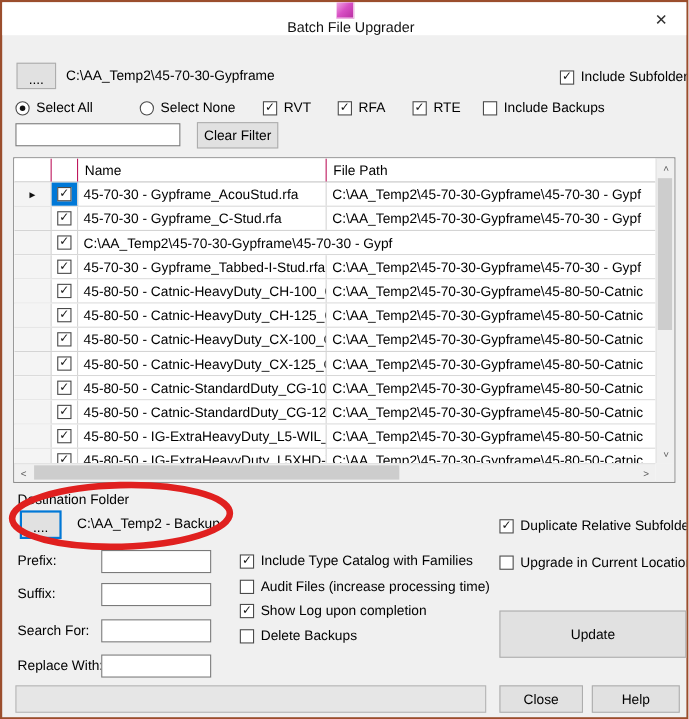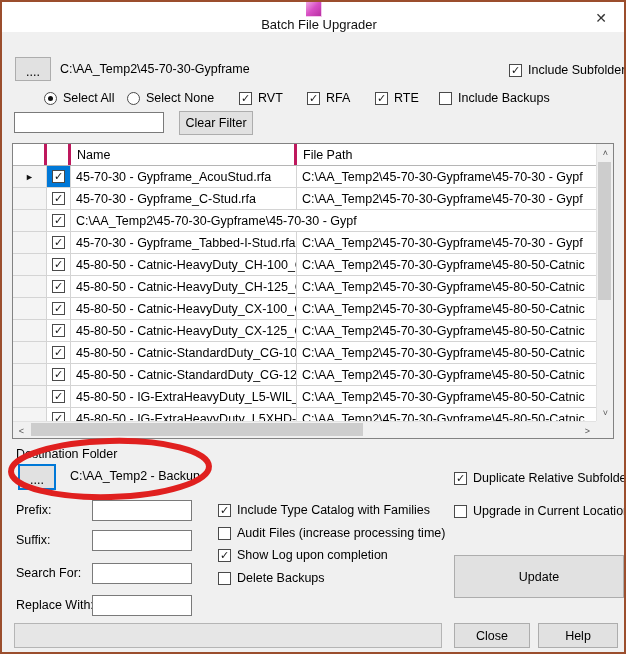--- a/index.html
+++ b/index.html
@@ -19,21 +19,21 @@
   .label{position:absolute;white-space:nowrap;}
   .cbrow{position:absolute;display:flex;align-items:center;gap:6px;white-space:nowrap;}
   .cb{width:13px;height:13px;border:1px solid #4a4a4a;background:#fff;display:inline-flex;align-items:center;justify-content:center;font-size:11px;line-height:11px;color:#151515;flex:0 0 13px;font-weight:bold;}
   .radio{width:13px;height:13px;border:1px solid #4a4a4a;border-radius:50%;background:#fff;display:inline-flex;align-items:center;justify-content:center;flex:0 0 13px;}
   .radio.sel::after{content:"";width:5px;height:5px;border-radius:50%;background:#111;}
   .tinput{position:absolute;border:1px solid #7a7a7a;background:#fff;height:21px;font-family:inherit;font-size:12.5px;padding:0 4px;outline:none;}
   
   .grid{position:absolute;left:10px;top:141px;width:602px;height:296px;border:1px solid #828282;background:#fff;}
   .grid-content{position:absolute;left:0;top:0;right:17px;bottom:17px;overflow:hidden;background:#fff;}
   .grid-header{display:flex;height:22px;background:#fff;border-bottom:1px solid #b5b5b5;}
-  .hcell{display:flex;align-items:center;padding:0 6px;border-right:3px solid #be185d;white-space:nowrap;overflow:hidden;}
+  .hcell{display:flex;align-items:center;padding:0 6px;border-right:1px solid #be185d;white-space:nowrap;overflow:hidden;}
   .grid-row{display:flex;height:22px;background:#fff;border-bottom:1px solid #d4d4d4;}
   .cell{display:flex;align-items:center;white-space:nowrap;overflow:hidden;}
   .w-rowhdr{width:34px;flex:0 0 34px;}
   .w-cb{width:24px;flex:0 0 24px;}
   .w-name{width:226px;flex:0 0 226px;}
   .w-path{flex:1 1 auto;}
   .cell-rowhdr{background:#f4f4f4;border-right:1px solid #d4d4d4;justify-content:center;}
   .cell-cb{border-right:1px solid #d4d4d4;justify-content:center;}
   .cell-name{border-right:1px solid #d4d4d4;padding:0 5px;}
   .cell-path{padding:0 5px;}
@@ -65,21 +65,21 @@
     <span class="close-x">✕</span>
   </div>
 
   <div class="btn browse-btn">....</div>
   <div class="label" style="left:58px;top:60px;">C:\AA_Temp2\45-70-30-Gypframe</div>
   <div class="cbrow" style="left:507px;top:61px;">
     <span class="cb">✓</span>
     <span>Include Subfolders</span>
   </div>
 
-  <div class="cbrow" style="left:12px;top:89px;margin-left:30px;">
+  <div class="cbrow" style="left:12px;top:89px;">
     <span class="radio sel"></span>
     <span>Select All</span>
   </div>
   <div class="cbrow" style="left:125px;top:89px;">
     <span class="radio"></span>
     <span>Select None</span>
   </div>
   <div class="cbrow" style="left:237px;top:89px;">
     <span class="cb">✓</span>
     <span>RVT</span>

